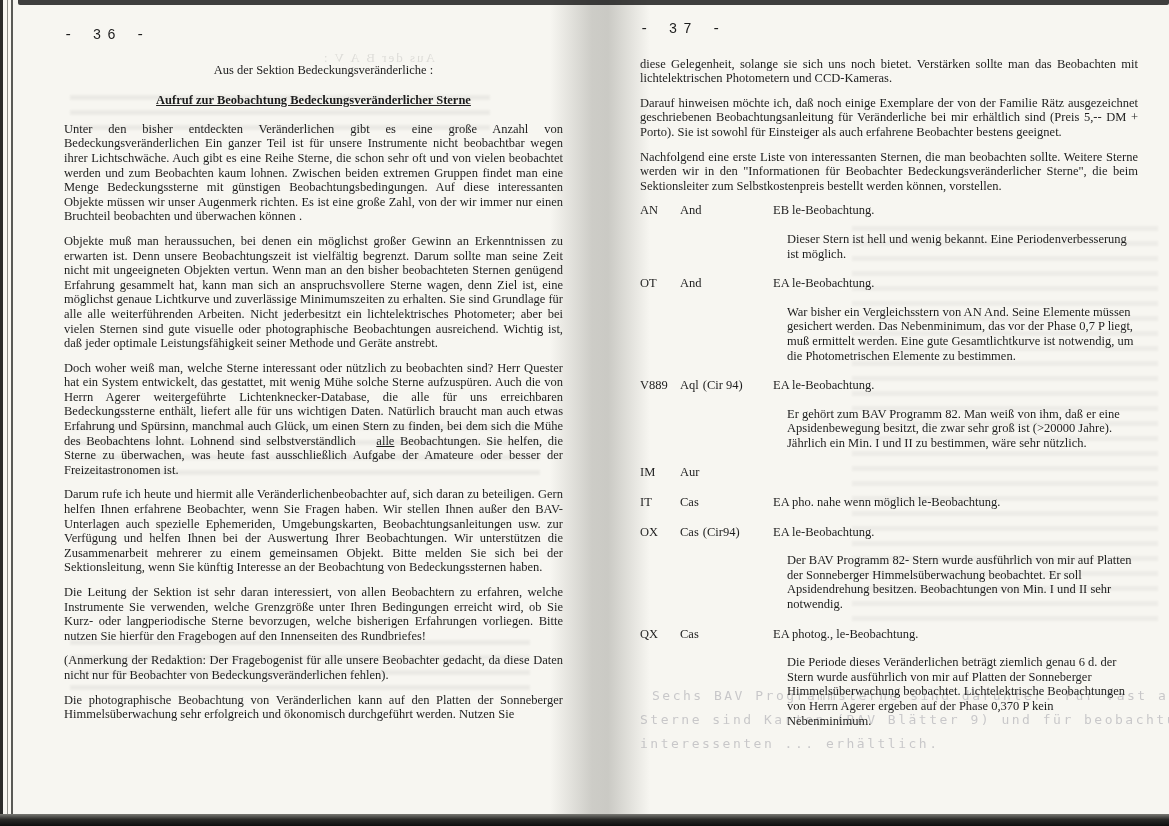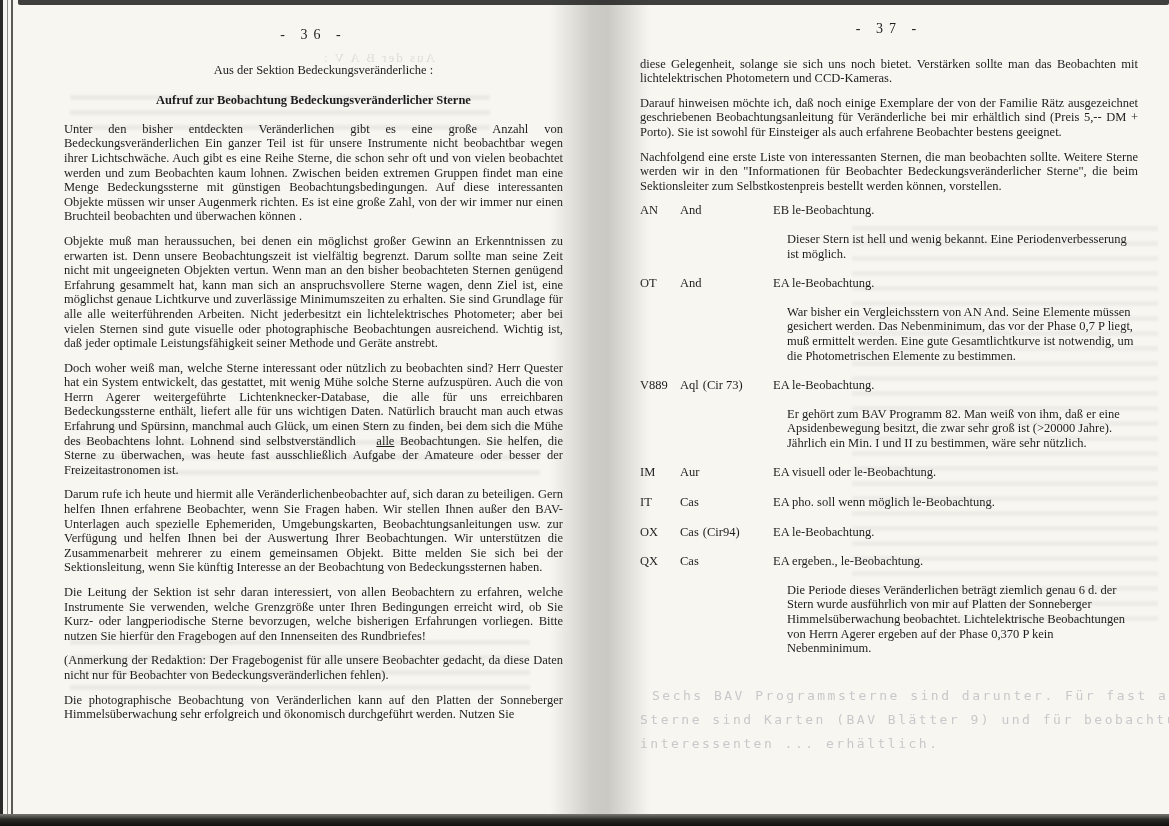--- a/index.html
+++ b/index.html
@@ -38,23 +38,23 @@
   .ghost-smudge{position:absolute;opacity:.06;background:repeating-linear-gradient(#333 0 5px,transparent 5px 15px);filter:blur(1px);}
   .gs1{left:70px;top:95px;width:420px;height:40px;}
   .gs2{left:70px;top:425px;width:470px;height:50px;}
   .gs3{left:70px;top:640px;width:460px;height:55px;}
 
   
   .page{position:absolute;font-size:12.5px;line-height:14.6px;}
   .page-left{left:64px;top:28px;width:499px;}
   .page-right{left:640px;top:22px;width:498px;}
 
-  .page-num{text-align:center;font-size:14px;letter-spacing:6px;margin:0 0 20px 0;font-family:Liberation Serif, serif;}
+  .page-num{font-size:14px;letter-spacing:6px;margin:0 0 20px 0;font-family:Liberation Mono, monospace;}
   .section-line{margin:8px 0 16px 0;padding-left:20px;text-align:center;}
-  .article-title{text-align:center;font-weight:bold;margin:0 0 14px 0;}
+  .article-title{text-align:center;font-weight:bold;margin:0 0 14px 0;text-decoration:underline;}
   p.body-par{margin:0 0 10px 0;text-align:justify;}
   .u{text-decoration:underline;margin-left:15px;}
 
   
   .star-list{margin-top:6px;}
   .star-row{display:flex;margin-bottom:15px;}
   .star-label{flex:0 0 133px;white-space:nowrap;}
   .star-id{display:inline-block;width:40px;}
   .star-note{margin-left:4px;}
   .star-body{flex:1;}
@@ -112,65 +112,65 @@
           </div>
           <div class="star-body">
             <div class="star-type">EA le-Beobachtung.</div>
 
             <div class="star-desc">War bisher ein Vergleichsstern von AN And. Seine Elemente müssen gesichert werden. Das Nebenminimum, das vor der Phase 0,7 P liegt, muß ermittelt werden. Eine gute Gesamtlichtkurve ist notwendig, um die Photometrischen Elemente zu bestimmen.</div>
           </div>
         </div>
 
         <div class="star-row">
           <div class="star-label">
-            <span class="star-id">V889</span><span class="star-const">Aql</span><span class="star-note">(Cir 73)</span>
+            <span class="star-id">V889</span><span class="star-const">Aql</span><span class="star-note">(Cir 94)</span>
           </div>
           <div class="star-body">
             <div class="star-type">EA  le-Beobachtung.</div>
 
             <div class="star-desc">Er gehört zum BAV Programm 82. Man weiß von ihm, daß er eine Apsidenbewegung besitzt, die zwar sehr groß ist (&gt;20000 Jahre). Jährlich ein Min. I und II zu bestimmen, wäre sehr nützlich.</div>
           </div>
         </div>
 
         <div class="star-row">
           <div class="star-label">
             <span class="star-id">IM</span><span class="star-const">Aur</span>
           </div>
           <div class="star-body">
-            <div class="star-type">EA visuell oder le-Beobachtung.</div>
 
           </div>
         </div>
 
         <div class="star-row">
           <div class="star-label">
             <span class="star-id">IT</span><span class="star-const">Cas</span>
           </div>
           <div class="star-body">
-            <div class="star-type">EA pho. soll wenn möglich le-Beobachtung.</div>
+            <div class="star-type">EA pho. nahe wenn möglich le-Beobachtung.</div>
 
           </div>
         </div>
 
         <div class="star-row">
           <div class="star-label">
             <span class="star-id">OX</span><span class="star-const">Cas</span><span class="star-note">(Cir94)</span>
           </div>
           <div class="star-body">
             <div class="star-type">EA le-Beobachtung.</div>
 
+            <div class="star-desc">Der BAV Programm 82- Stern wurde ausführlich von mir auf Platten der Sonneberger Himmelsüberwachung beobachtet. Er soll  Apsidendrehung besitzen. Beobachtungen von Min. I und II sehr notwendig.</div>
           </div>
         </div>
 
         <div class="star-row">
           <div class="star-label">
             <span class="star-id">QX</span><span class="star-const">Cas</span>
           </div>
           <div class="star-body">
-            <div class="star-type">EA ergeben., le-Beobachtung.</div>
+            <div class="star-type">EA photog., le-Beobachtung.</div>
 
             <div class="star-desc">Die Periode dieses Veränderlichen beträgt ziemlich genau  6 d. der Stern wurde ausführlich von mir auf Platten der Sonneberger Himmelsüberwachung beobachtet. Lichtelektrische Beobachtungen von Herrn Agerer ergeben auf der Phase  0,370 P kein Nebenminimum.</div>
           </div>
         </div>
       </div>
   </div>
 
   <div class="gutter"></div>
   <div class="spine-line spine-1"></div>
   <div class="spine-line spine-2"></div>

